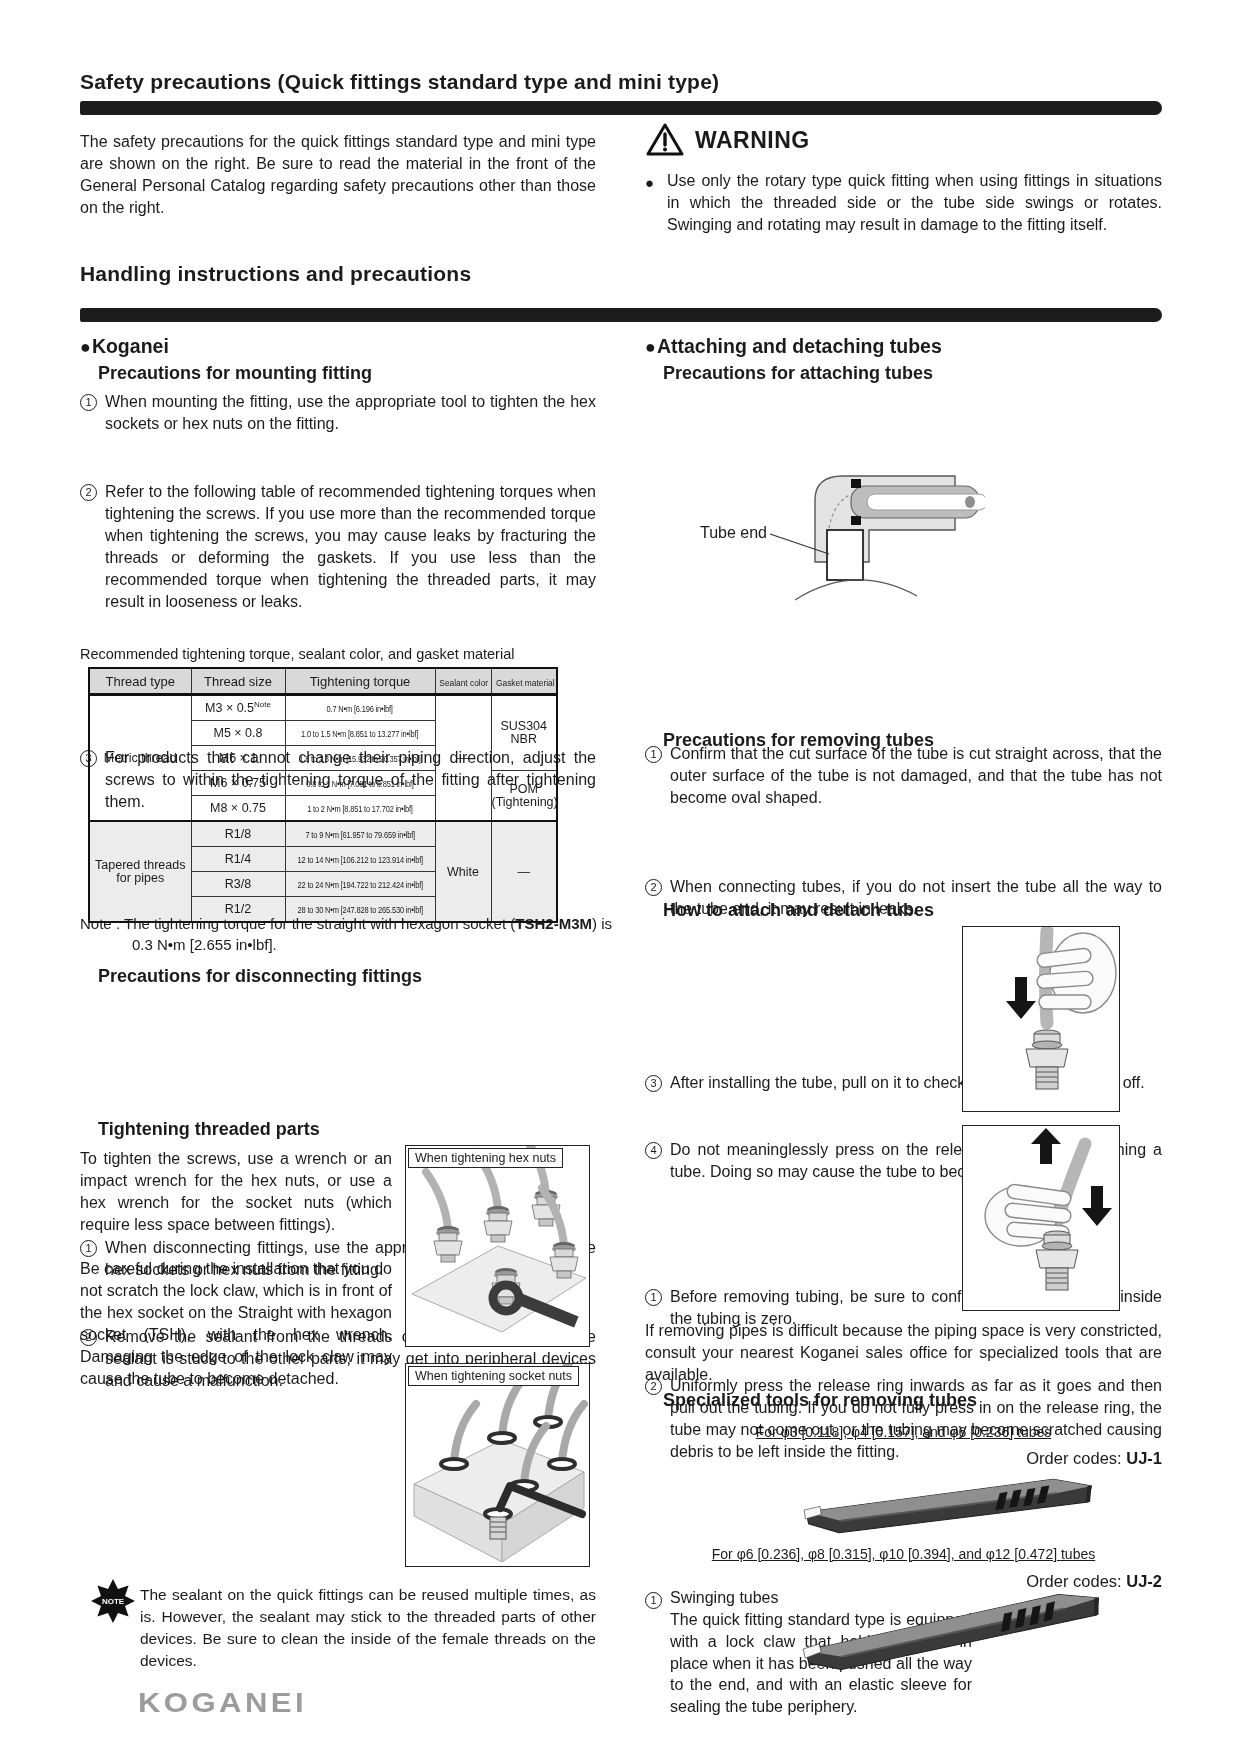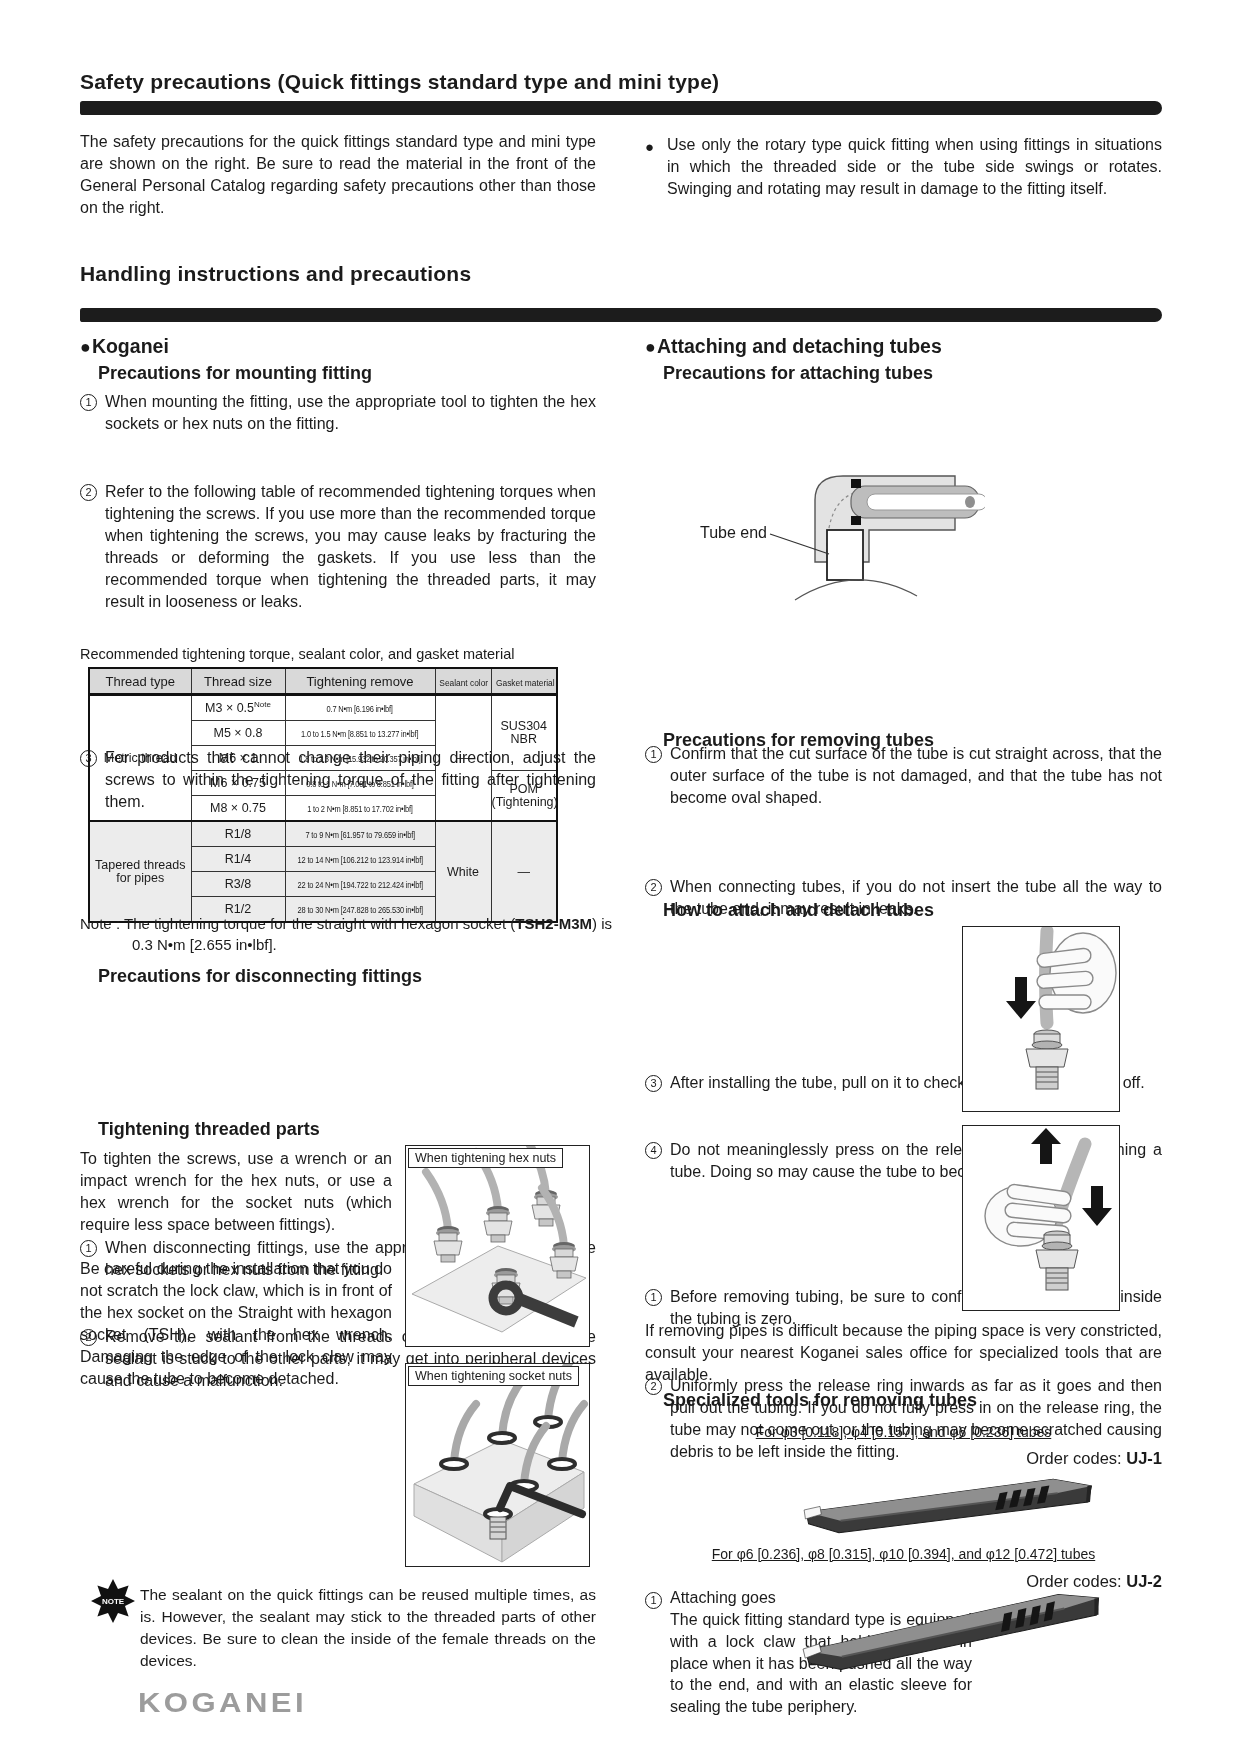--- a/index.html
+++ b/index.html
@@ -89,20 +89,28 @@
       </g>
     </defs>
   </svg>
 
   <div class="abs pagetitle" style="left:80px;top:70px;">Safety precautions (Quick fittings standard type and mini type)</div>
   <div class="abs bar" style="left:80px;top:101px;width:1082px;"></div>
 
   <div class="abs b16 just" style="left:80px;top:131px;width:516px;">The safety precautions for the quick fittings standard type and mini type are shown on the right.  Be sure to read the material in the front of the General Personal Catalog regarding safety precautions other than those on the right.</div>
 
   <div class="abs" style="left:645px;top:122px;width:517px;">
+    <div class="warnhead">
+      <svg width="40" height="36" viewBox="0 0 40 36">
+        <path d="M20,3 L37,32 L3,32 Z" fill="none" stroke="#111" stroke-width="3" stroke-linejoin="round"></path>
+        <line x1="20" y1="12" x2="20" y2="23" stroke="#111" stroke-width="3.4" stroke-linecap="round"></line>
+        <circle cx="20" cy="27.6" r="2" fill="#111"></circle>
+      </svg>
+      <span class="warnlabel">WARNING</span>
+    </div>
     <div class="witem b16 just">
       <span class="wdot">●</span>
       <span>Use only the rotary type quick fitting when using fittings in situations in which the threaded side or the tube side swings or rotates.  Swinging and rotating may result in damage to the fitting itself.</span>
     </div>
   </div>
 
   <div class="abs pagetitle" style="left:80px;top:262px;">Handling instructions and precautions</div>
   <div class="abs bar" style="left:80px;top:308px;width:1082px;"></div>
 
   <div class="abs sech" style="left:80px;top:335px;">
@@ -130,21 +138,21 @@
           <col style="width:102px">
           <col style="width:94px">
           <col style="width:150px">
           <col style="width:56px">
           <col style="width:66px">
         </colgroup>
       <tbody>
           <tr class="hrow">
         <th>Thread type</th>
         <th>Thread size</th>
-        <th>Tightening remove</th>
+        <th>Tightening torque</th>
         <th><span class="thS">Sealant color</span></th>
         <th><span class="thS">Gasket material</span></th>
       </tr>
       <tr>
         <td rowspan="5">Metric thread</td>
         <td><span>M3 × 0.5</span><sup class="nt">Note</sup></td>
         <td><span class="tq">0.7 N•m [6.196 in•lbf]</span></td>
         <td rowspan="5">—</td>
         <td rowspan="3" class="gk">SUS304 NBR</td>
       </tr>
@@ -299,21 +307,21 @@
   </div>
   <div class="abs item b16 just" style="left:645px;top:803px;width:492px;">
     <span class="cn">2</span>
     <span>Uniformly press the release ring inwards as far as it goes and then pull out the tubing.  If you do not fully press in on the release ring, the tube may not come out, or the tubing may become scratched causing debris to be left inside the fitting.</span>
   </div>
 
   <div class="abs subhead" style="left:663px;top:900px;">How to attach and detach tubes</div>
 
   <div class="abs item" style="left:645px;top:929px;width:492px;">
     <span class="cn">1</span>
-    <div class="howtitle">Attaching goes</div>
+    <div class="howtitle">Swinging tubes</div>
     <div class="howbody">The quick fitting standard type is equipped with a lock claw that holds the tube in place when it has been pushed all the way to the end, and with an elastic sleeve for sealing the tube periphery.</div>
   </div>
 
   <div class="abs figbox" style="left:962px;top:926px;width:156px;height:184px;">
     <svg width="156" height="184" viewBox="0 0 156 184">
       <path d="M84,4 C82,36 82,66 84,96" stroke="#b6b6b6" stroke-width="13" fill="none" stroke-linecap="round"></path>
       <ellipse cx="120" cy="46" rx="33" ry="40" fill="#fafafa" stroke="#8a8a8a" stroke-width="1.4"></ellipse>
       <rect x="74" y="24" width="54" height="14" rx="7" fill="#fafafa" stroke="#8a8a8a" stroke-width="1.4" transform="rotate(-7 100 31)"></rect>
       <rect x="74" y="46" width="56" height="14" rx="7" fill="#fafafa" stroke="#8a8a8a" stroke-width="1.4" transform="rotate(-4 100 53)"></rect>
       <rect x="76" y="68" width="52" height="14" rx="7" fill="#fafafa" stroke="#8a8a8a" stroke-width="1.4"></rect>

